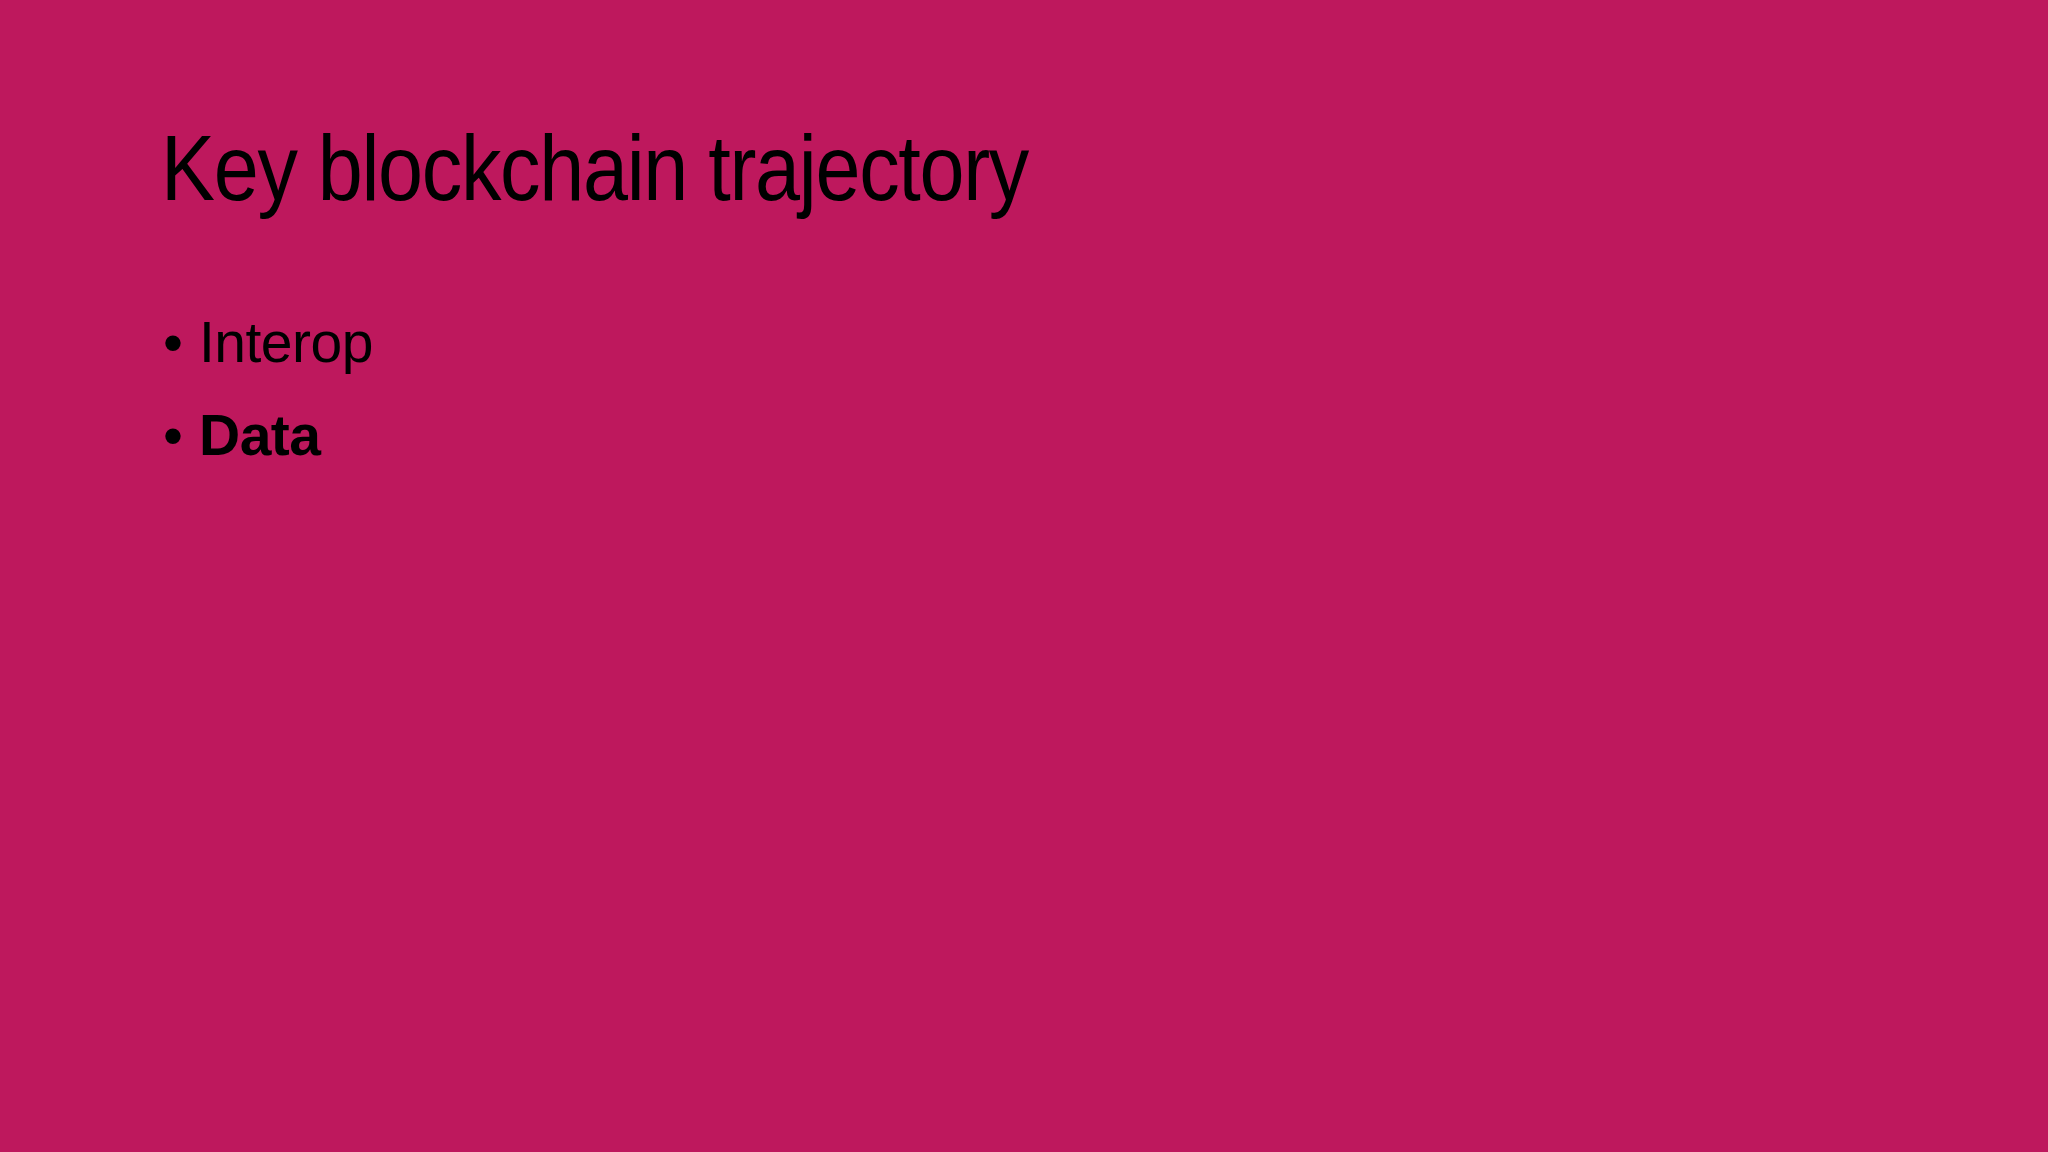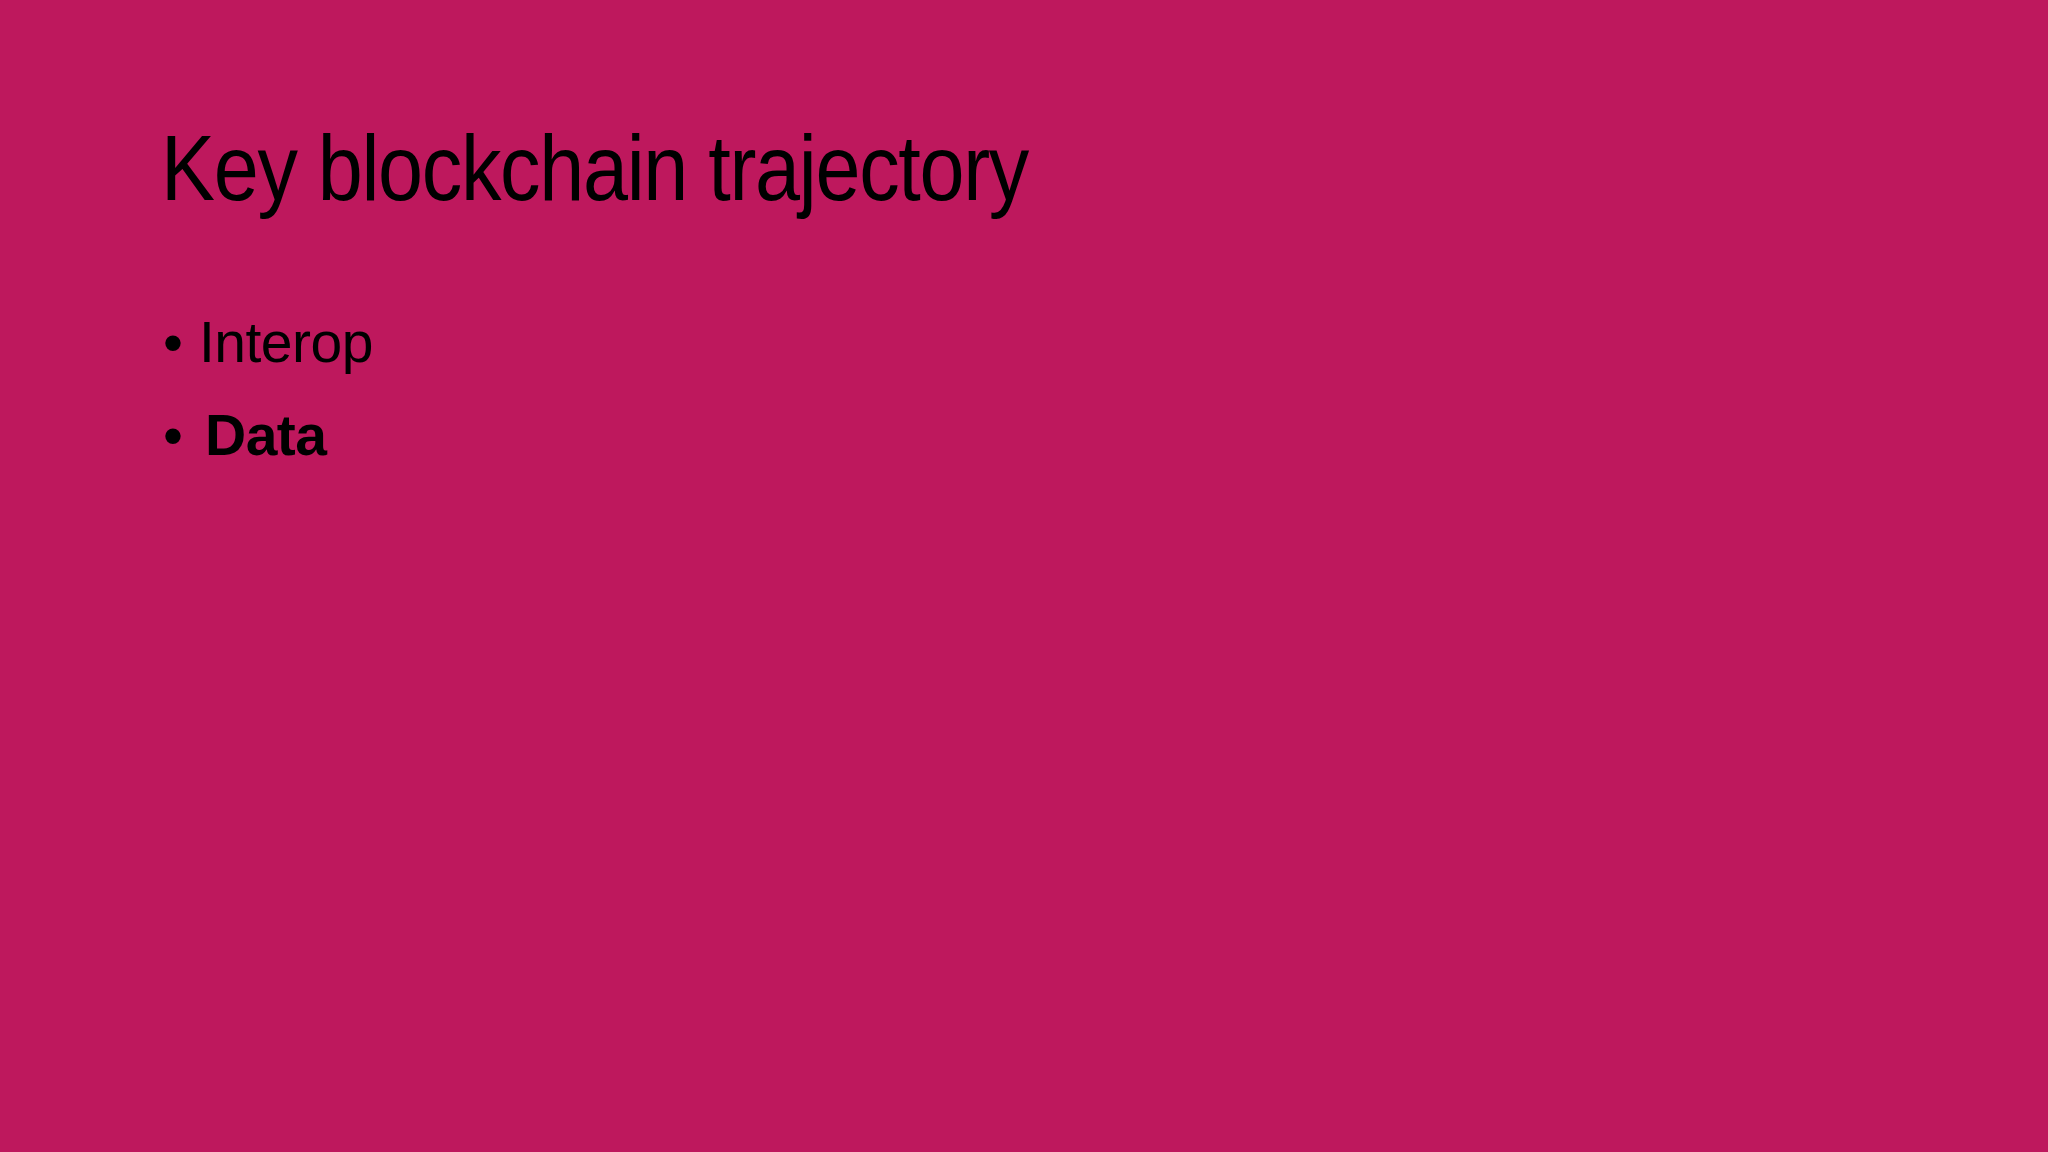--- a/index.html
+++ b/index.html
@@ -56,21 +56,20 @@
     font-size: 57px;
     color: #000000;
   }
   .bullet-label {
     font-weight: 400;
     letter-spacing: -0.5px;
     text-align: center;
   }
   .bullet-label.bold {
     font-weight: 700;
-    margin-left: 6px;
   }
 </style>
 </head>
 <body>
 
 <div class="slide">
 
   <h1 class="slide-title">Key blockchain trajectory</h1>
 
   <ul class="bullet-list">

